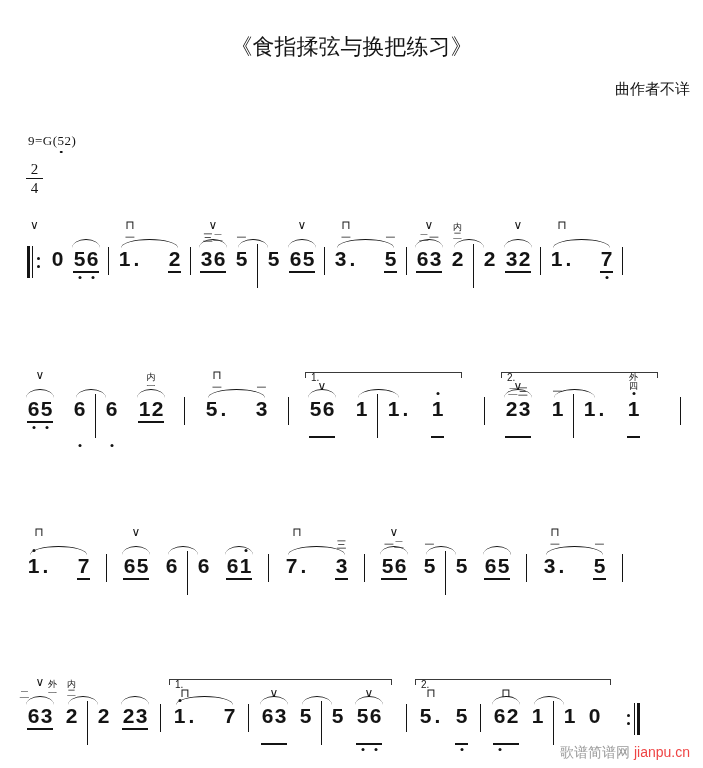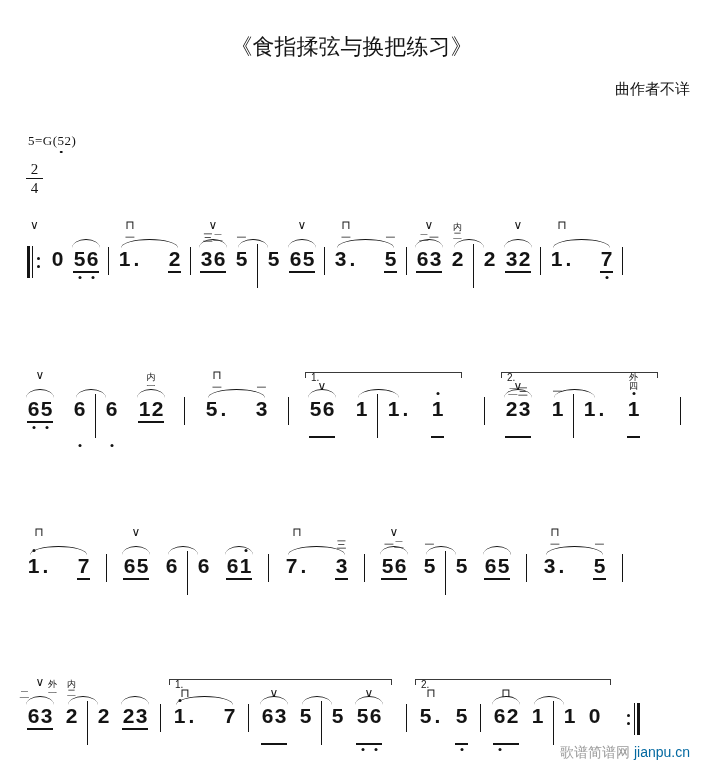--- a/index.html
+++ b/index.html
@@ -49,21 +49,21 @@
 
   .footer{position:absolute;top:744px;right:13px;font-size:14px;}
   .footer a{text-decoration:none;}
 </style>
 </head>
 <body>
 
 <div class="title">《食指揉弦与换把练习》</div>
 <div class="composer">曲作者不详</div>
 
-<div class="keysig"><span>5=G(</span><span class="low5"><span>5</span><i></i></span><span>2)</span></div>
+<div class="keysig"><span>9=G(</span><span class="low5"><span>5</span><i></i></span><span>2)</span></div>
 
 <div class="timesig">
   <span class="num">2</span>
   <span class="fbar"></span>
   <span class="num">4</span>
 </div>
 
 <div class="mline" style="top:210px;--g:9px">
     <span class="rpt">
       <span class="bow">∨</span>
@@ -581,13 +581,13 @@
         <span class="rdots">
           <i></i>
           <i></i>
         </span>
         <i class="rthin"></i>
         <i class="rthick"></i>
       </span>
     </span>
   </div>
 
-<div class="footer"><span style="color: rgb(154, 154, 154);">歌谱简谱网</span> <a href="#" style="color: #0369a1; text-align: center;">jianpu.cn</a></div>
+<div class="footer"><span style="color: rgb(154, 154, 154);">歌谱简谱网</span> <a href="#" style="color: #ef4444; text-align: center;">jianpu.cn</a></div>
 
 </body></html>

